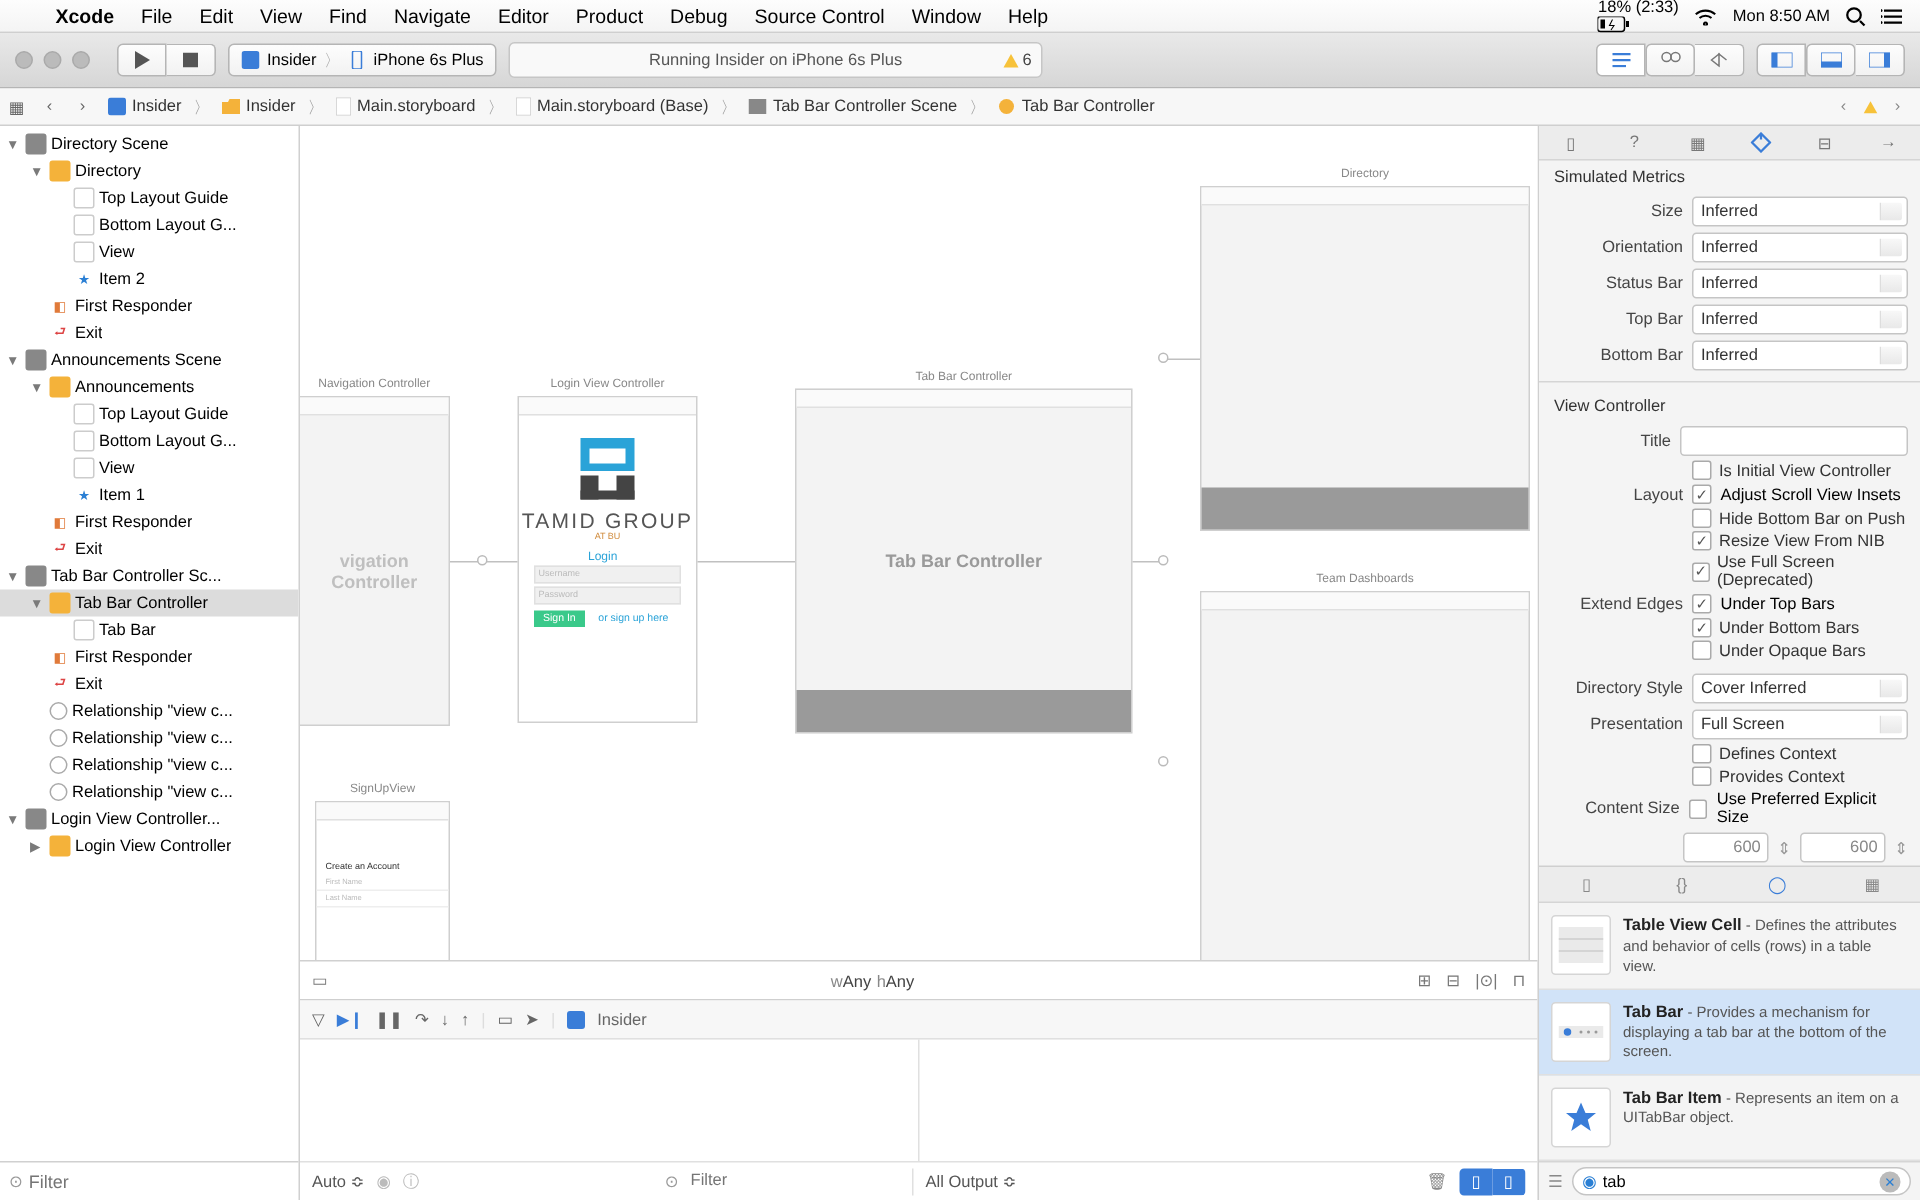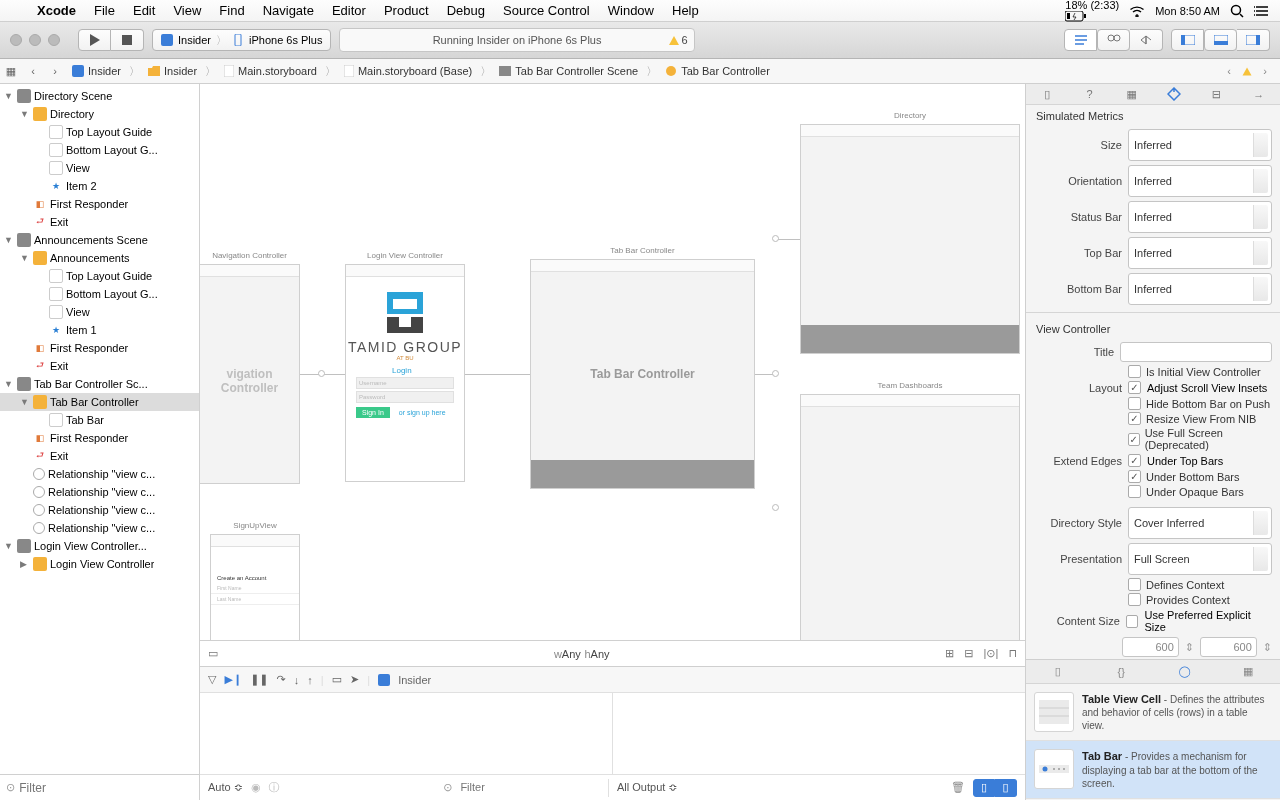--- a/index.html
+++ b/index.html
@@ -90,21 +90,21 @@
 .segctrl .seg:last-child{border-radius:0 3px 3px 0;border-left:none;}
 
 
 .inspector { width:255px; border-left:1px solid #cfcfcf; background:#f4f4f4; display:flex; flex-direction:column;}
 .insp-tabs{ height:26px; display:flex; align-items:center; justify-content:space-around; border-bottom:1px solid #d5d5d5; background:#ececec;}
 .insp-tab{ width:26px;height:20px;display:flex;align-items:center;justify-content:center;color:#777;}
 .insp-tab.active{color:#3a7dd8;}
 .insp-section-title{ padding:5px 10px; font-size:11px; color:#333;}
 .insp-row{ display:flex; align-items:center; padding:2px 8px; gap:6px;}
 .insp-row label{ width:88px; text-align:right; color:#444; font-size:11px;}
-.insp-row .sel{ flex:1; height:32px; background:#fff; border:1px solid #c5c5c5; border-radius:3px; display:flex; align-items:center; padding:0 5px; font-size:11px; color:#333; position:relative;}
+.insp-row .sel{ flex:1; height:20px; background:#fff; border:1px solid #c5c5c5; border-radius:3px; display:flex; align-items:center; padding:0 5px; font-size:11px; color:#333; position:relative;}
 .insp-row .sel::after{content:"";position:absolute;right:3px;top:3px;bottom:3px;width:14px;background:linear-gradient(#f8f8f8,#e8e8e8);border-left:1px solid #ddd;border-radius:0 2px 2px 0;}
 .insp-row input[type=text]{flex:1;height:20px;border:1px solid #c5c5c5;border-radius:3px;padding:0 4px;background:#fff;}
 .chk-row{ display:flex; align-items:center; padding:1px 8px 1px 102px; gap:5px; font-size:11px; color:#333;}
 .chk{ width:13px;height:13px;border:1px solid #aaa;border-radius:2px;background:#fff;display:flex;align-items:center;justify-content:center;font-size:10px;color:#555;}
 .chk.on{background:#fff;}
 .chk.on::after{content:"✓";}
 .divider{height:1px;background:#d5d5d5;margin:5px 0;}
 .num-row{display:flex;align-items:center;padding:2px 8px;gap:6px;}
 .num-row label{width:88px;text-align:right;color:#444;}
 .num-box{width:60px;height:20px;border:1px solid #c5c5c5;border-radius:3px;background:#fff;display:flex;align-items:center;justify-content:flex-end;padding:0 4px;color:#888;}
@@ -714,20 +714,21 @@
               </svg>
             </div>
             <div class="lib-text"><b>Tab Bar</b> - Provides a mechanism for displaying a tab bar at the bottom of the screen.</div>
           </div>
           <div class="lib-item">
             <div class="lib-thumb">
               <svg width="24" height="24">
                 <path d="M12 2 L15 9 L22 9 L16.5 13.5 L18.5 21 L12 16.5 L5.5 21 L7.5 13.5 L2 9 L9 9 Z" fill="#3a7dd8"></path>
               </svg>
             </div>
+            <div class="lib-text"><b>Tab Bar Item</b> - Represents an item on a UITabBar object.</div>
           </div>
         </div>
       <div class="lib-filter">
         <span style="color:#888">☰</span>
         <div class="search">
           <span>◉</span>
           <input value="tab" style="">
           <span class="clear-x">✕</span>
         </div>
       </div>

